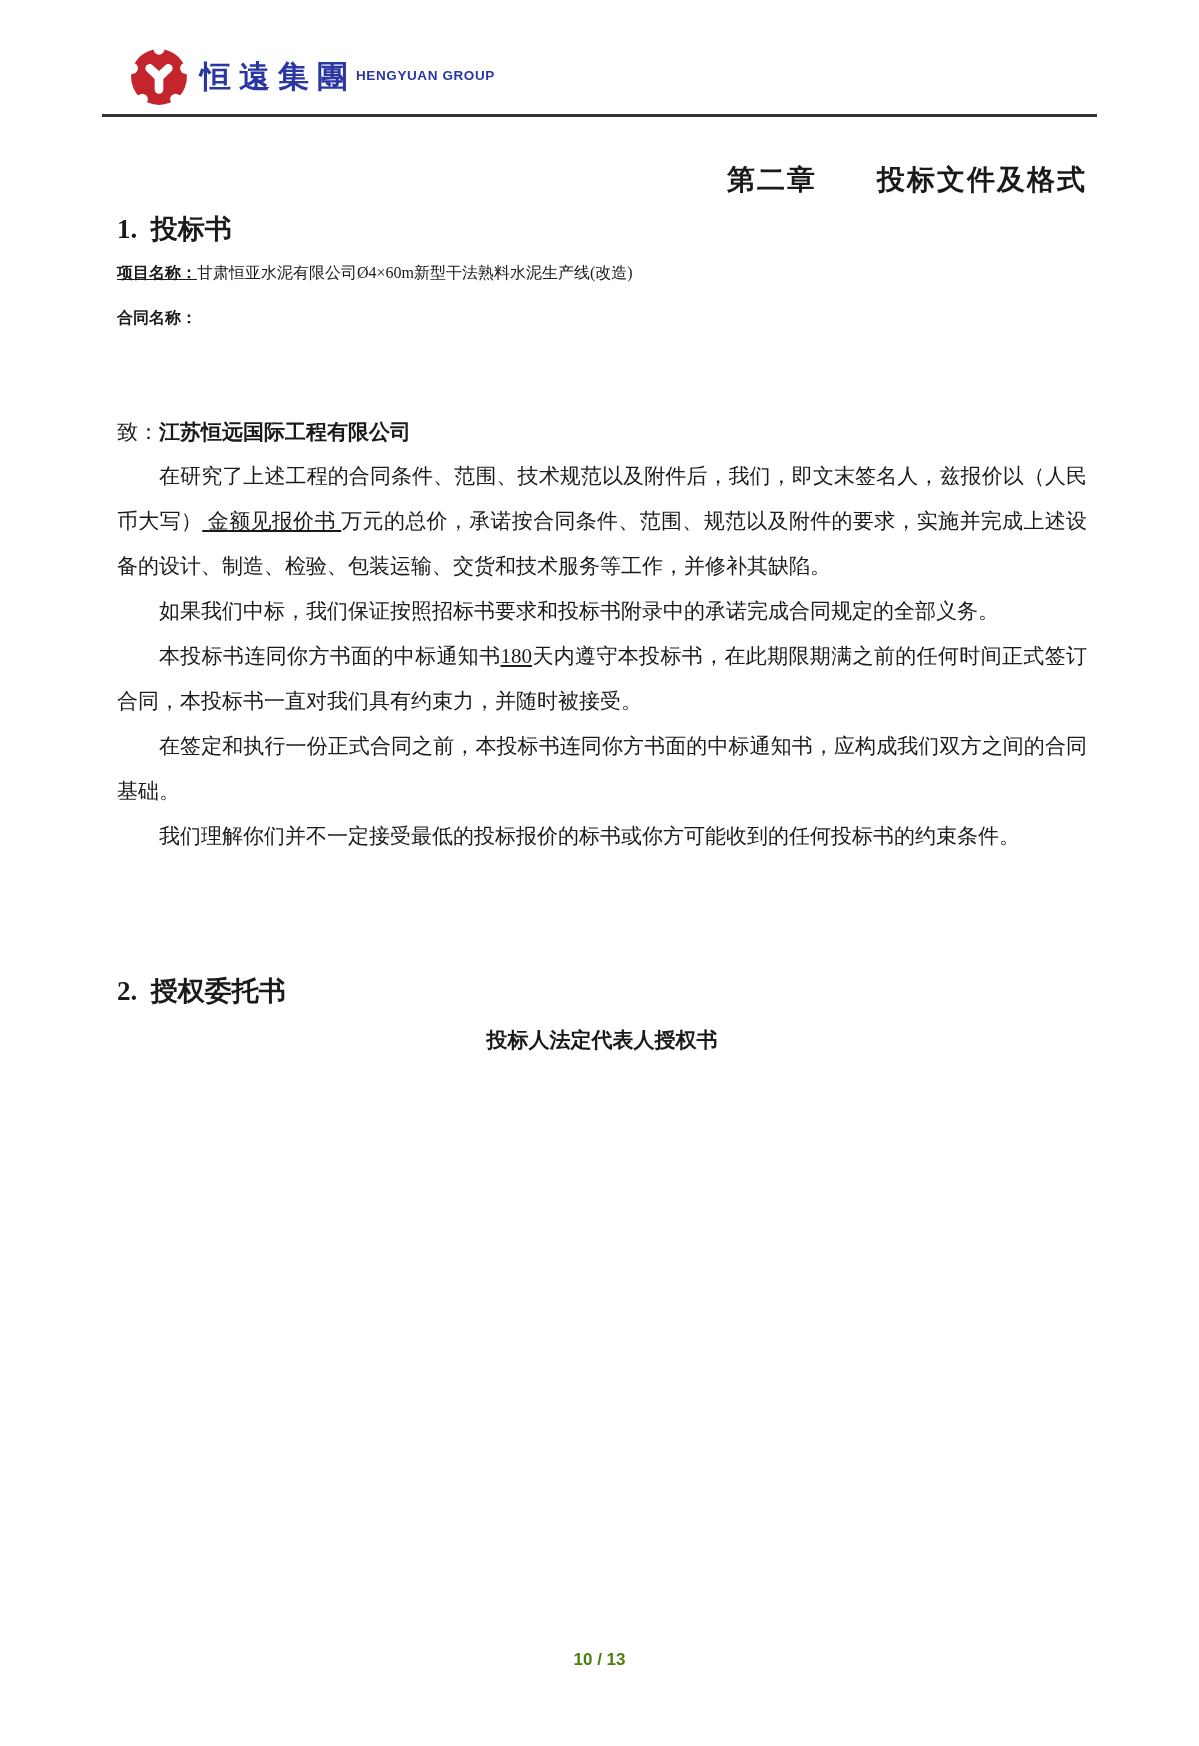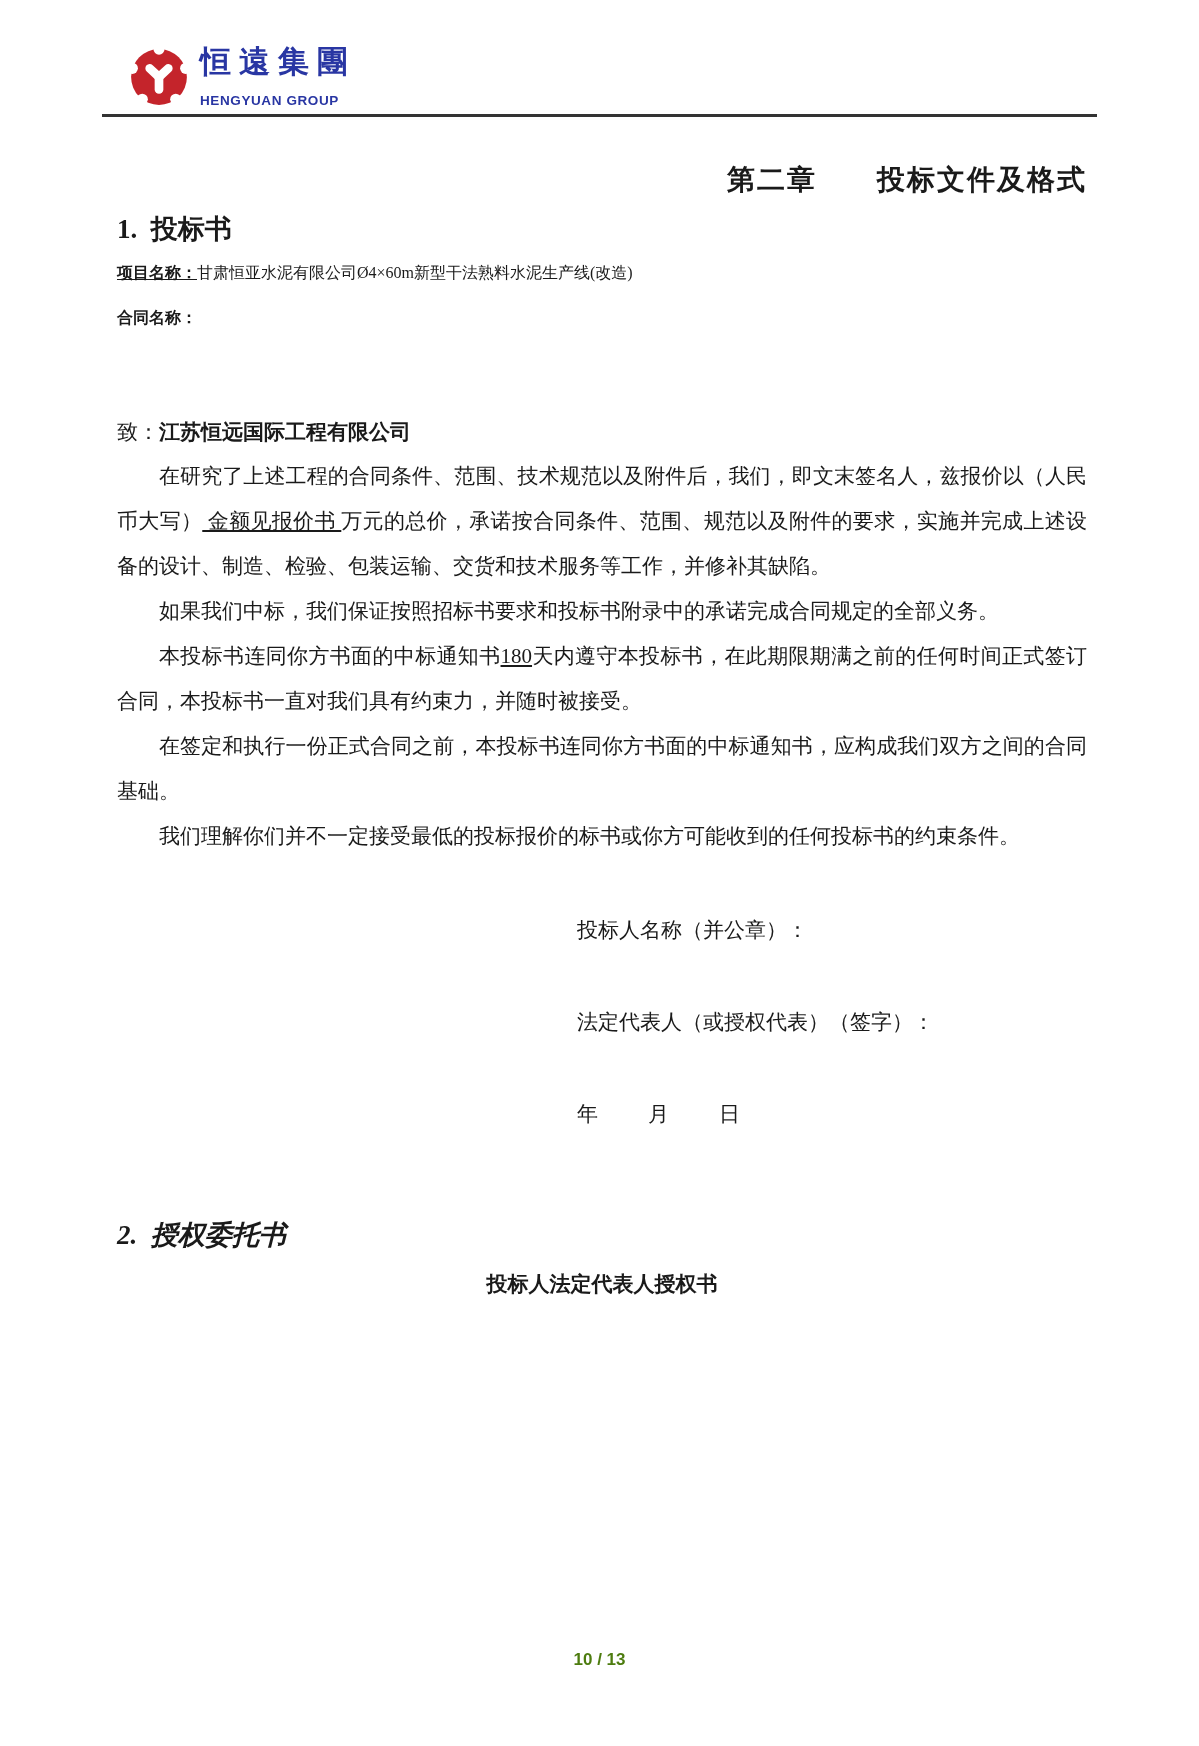--- a/index.html
+++ b/index.html
@@ -12,28 +12,28 @@
     color:#1a1a1a;
     overflow:hidden;
   }
   
   .header {
     display:flex; justify-content:space-between; align-items:flex-end;
     padding:46px 102px 0 128px;
   }
   .logo { display:flex; align-items:center; gap:10px; }
   .logo-icon { width:62px; height:62px; flex:0 0 auto; }
-  .logo-text { display:flex; flex-direction:column; }
+  .logo-text { display:flex; flex-direction:row; }
   .logo-cn {
     font-size:31px; font-weight:bold; color:#2936a3;
     letter-spacing:8px; line-height:1.05; white-space:nowrap;
   }
   .logo-en {
     font-size:13.5px; font-weight:bold; color:#2936a3;
-    letter-spacing:0.6px; margin-top:14px;
+    letter-spacing:0.6px; margin-top:7px;
     font-family:"Liberation Sans","DejaVu Sans",sans-serif;
   }
   .header-project { font-size:17px; letter-spacing:0.5px; padding-bottom:3px; white-space:nowrap; }
   .header-rule { height:3px; background:#333333; margin:6px 102px 0 102px; }
 
   
   .content { padding:0 112px 0 117px; }
   .chapter-title {
     font-size:28px; font-weight:bold; text-align:right;
     margin:46px 0 0 0; white-space:pre; letter-spacing:2px; line-height:34px;
@@ -48,21 +48,21 @@
     text-indent:2em; margin:0;
   }
   .body-para.first { margin-top:8px; }
   .u { text-decoration:underline; }
 
   .signature-block { margin:49px 0 0 460px; }
   .sig-line { font-size:21px; line-height:45px; margin:0 0 47px 0; }
   .date-line span { display:inline-block; margin-right:50px; }
   .date-line span:last-child { margin-right:0; }
 
-  .poa-heading { margin-top:86px;font-style:italic; }
+  .poa-heading { margin-top:120px; }
   .poa-subtitle { font-size:21px; font-weight:bold; text-align:center; margin:24px 0 0 0; line-height:25px; }
 
   .footer {
     position:absolute; left:0; right:0; top:1650px;
     text-align:center; font-size:17px; font-weight:bold;
     font-family:"Liberation Sans","DejaVu Sans",sans-serif;
     color:#4d7c0f;
   }
 </style>
 </head>
@@ -109,25 +109,20 @@
 
     <p class="body-para">如果我们中标，我们保证按照招标书要求和投标书附录中的承诺完成合同规定的全部义务。</p>
 
 
     <p class="body-para"><span>本投标书连同你方书面的中标通知书</span><span class="u">180</span><span>天内遵守本投标书，在此期限期满之前的任何时间正式签订合同，本投标书一直对我们具有约束力，并随时被接受。</span></p>
 
     <p class="body-para">在签定和执行一份正式合同之前，本投标书连同你方书面的中标通知书，应构成我们双方之间的合同基础。</p>
 
     <p class="body-para">我们理解你们并不一定接受最低的投标报价的标书或你方可能收到的任何投标书的约束条件。</p>
 
-    <div class="signature-block">
-      <p class="sig-line">投标人名称（并公章）：</p>
-      <p class="sig-line">法定代表人（或授权代表）（签字）：</p>
-      <p class="sig-line date-line"><span>年</span><span>月</span><span>日</span></p>
-    </div>
 
     <h2 class="section-heading poa-heading">2.&nbsp;&nbsp;授权委托书</h2>
 
     <h3 class="poa-subtitle">投标人法定代表人授权书</h3>
 
   </main>
 
   <footer class="footer">
     <span>10 / 13</span>
   </footer>

